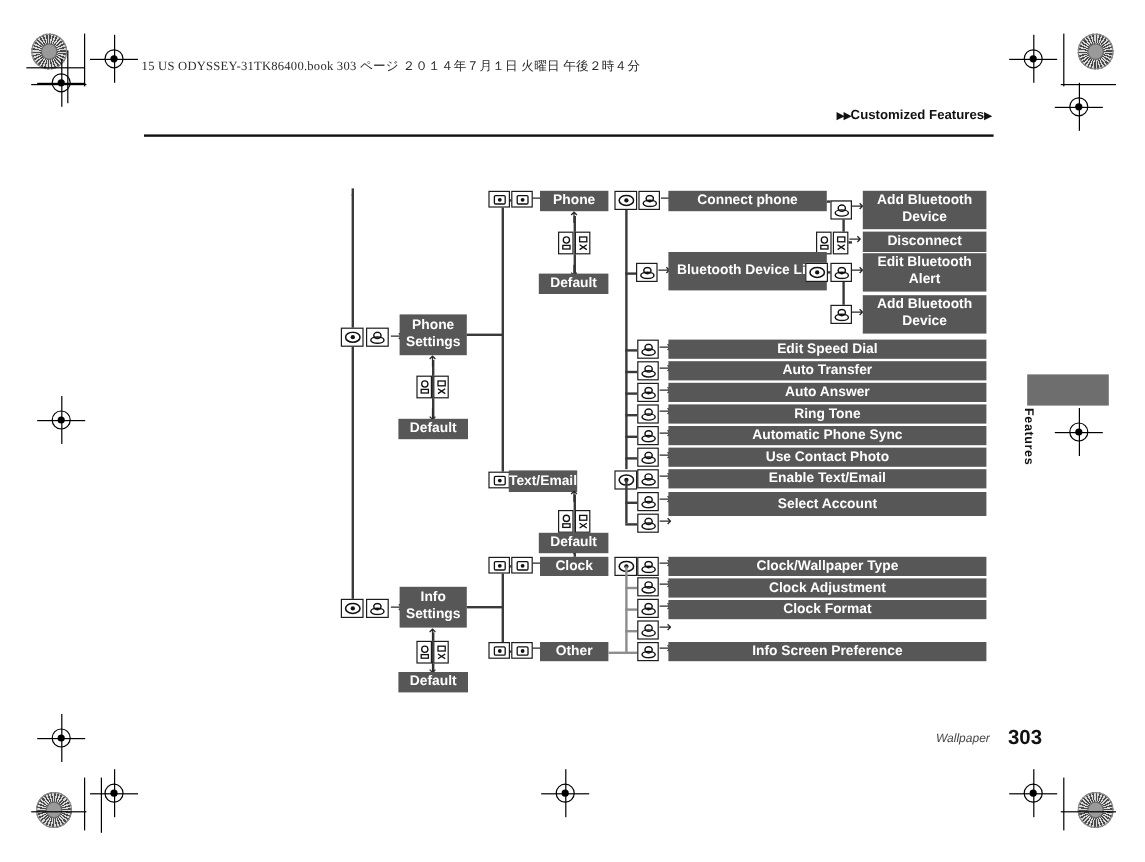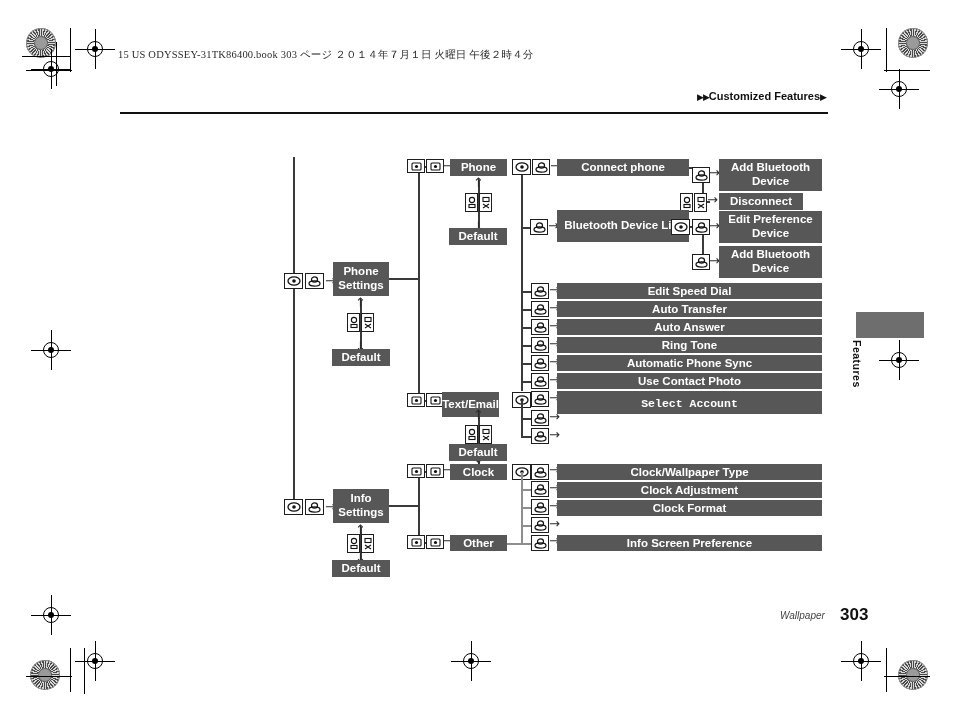--- a/index.html
+++ b/index.html
@@ -257,21 +257,21 @@
         <rect x="1" y="8.5" width="6" height="3" fill="none" stroke="#111" stroke-width="1.1"></rect>
       </svg>
   </div>
   <div class="chip" style="left:694px;top:193px;width:13px;height:19px;">
     <svg width="8" height="13" viewBox="0 0 8 13">
         <rect x="1" y="1.5" width="6" height="4" fill="none" stroke="#111" stroke-width="1.1"></rect>
         <path d="M1 8 L7 12 M7 8 L1 12" stroke="#111" stroke-width="1.1" fill="none"></path>
       </svg>
   </div>
   <div class="arrow" style="left:707px;top:193px;">→</div>
-  <div class="node" style="left:719px;top:193px;width:84px;height:17px;">Disconnect</div>
+  <div class="node" style="left:719px;top:193px;width:103px;height:17px;">Disconnect</div>
 
   <div class="line" style="left:521px;top:227px;width:10px;height:1.5px;"></div>
   <div class="chip" style="left:530px;top:219px;width:18px;height:16px;">
     <svg width="13" height="11" viewBox="0 0 13 11">
         <ellipse cx="6.5" cy="7.5" rx="5.5" ry="2.6" fill="none" stroke="#111" stroke-width="1.2"></ellipse>
         <ellipse cx="6.5" cy="3.5" rx="3" ry="2.6" fill="none" stroke="#111" stroke-width="1.2"></ellipse>
       </svg>
   </div>
   <div class="arrow" style="left:548px;top:219px;">→</div>
   <div class="node two-line" style="left:557px;top:210px;width:132px;height:32px;">Bluetooth Device List</div>
@@ -284,21 +284,21 @@
         <circle cx="7" cy="5" r="1.8" fill="#111"></circle>
       </svg>
   </div>
   <div class="chip" style="left:692px;top:219px;width:18px;height:16px;">
     <svg width="13" height="11" viewBox="0 0 13 11">
         <ellipse cx="6.5" cy="7.5" rx="5.5" ry="2.6" fill="none" stroke="#111" stroke-width="1.2"></ellipse>
         <ellipse cx="6.5" cy="3.5" rx="3" ry="2.6" fill="none" stroke="#111" stroke-width="1.2"></ellipse>
       </svg>
   </div>
   <div class="arrow" style="left:709px;top:219px;">→</div>
-  <div class="node two-line" style="left:719px;top:211px;width:103px;height:32px;">Edit Preference Device</div>
+  <div class="node two-line" style="left:719px;top:211px;width:103px;height:32px;">Edit Bluetooth Alert</div>
 
   <div class="line" style="left:702px;top:261px;width:8px;height:1.5px;"></div>
   <div class="chip" style="left:692px;top:254px;width:18px;height:16px;">
     <svg width="13" height="11" viewBox="0 0 13 11">
         <ellipse cx="6.5" cy="7.5" rx="5.5" ry="2.6" fill="none" stroke="#111" stroke-width="1.2"></ellipse>
         <ellipse cx="6.5" cy="3.5" rx="3" ry="2.6" fill="none" stroke="#111" stroke-width="1.2"></ellipse>
       </svg>
   </div>
   <div class="arrow" style="left:709px;top:254px;">→</div>
   <div class="node two-line" style="left:719px;top:246px;width:103px;height:32px;">Add Bluetooth Device</div>
@@ -370,21 +370,21 @@
         <circle cx="6.5" cy="4.5" r="1.6" fill="#111"></circle>
       </svg>
   </div>
   <div class="chip" style="left:426px;top:393px;width:18px;height:14px;">
     <svg width="13" height="9" viewBox="0 0 13 9">
         <rect x="2" y="1" width="9" height="7" rx="1" fill="none" stroke="#111" stroke-width="1.1"></rect>
         <circle cx="6.5" cy="4.5" r="1.6" fill="#111"></circle>
       </svg>
   </div>
   <div class="arrow" style="left:443px;top:392px;">→</div>
-  <div class="node" style="left:442px;top:392px;width:57px;height:25px;">Text/Email</div>
+  <div class="node" style="left:424px;top:392px;width:57px;height:18px;">Text/Email</div>
 
   <div class="line" style="left:478px;top:412px;width:1.5px;height:52px;"></div>
   <div class="arrow" style="left:473px;top:408px;">↑</div>
   <div class="arrow" style="left:473px;top:452px;">↓</div>
   <div class="chip" style="left:465px;top:425px;width:13px;height:19px;">
     <svg width="8" height="13" viewBox="0 0 8 13">
         <circle cx="4" cy="4" r="2.6" fill="none" stroke="#111" stroke-width="1.1"></circle>
         <rect x="1" y="8.5" width="6" height="3" fill="none" stroke="#111" stroke-width="1.1"></rect>
       </svg>
   </div>
@@ -414,21 +414,21 @@
   <div class="node" style="left:557px;top:391px;width:265px;height:16px;">Enable Text/Email</div>
 
   <div class="line" style="left:521px;top:418px;width:10px;height:1.5px;"></div>
   <div class="chip" style="left:531px;top:410px;width:18px;height:16px;">
     <svg width="13" height="11" viewBox="0 0 13 11">
         <ellipse cx="6.5" cy="7.5" rx="5.5" ry="2.6" fill="none" stroke="#111" stroke-width="1.2"></ellipse>
         <ellipse cx="6.5" cy="3.5" rx="3" ry="2.6" fill="none" stroke="#111" stroke-width="1.2"></ellipse>
       </svg>
   </div>
   <div class="arrow" style="left:549px;top:410px;">→</div>
-  <div class="node" style="left:557px;top:394px;width:265px;height:20px;font-family:Liberation Mono, monospace;">Select Account</div>
+  <div class="node" style="left:557px;top:410px;width:265px;height:20px;">Select Account</div>
 
   <div class="line" style="left:521px;top:436px;width:10px;height:1.5px;"></div>
   <div class="chip" style="left:531px;top:428px;width:18px;height:16px;">
     <svg width="13" height="11" viewBox="0 0 13 11">
         <ellipse cx="6.5" cy="7.5" rx="5.5" ry="2.6" fill="none" stroke="#111" stroke-width="1.2"></ellipse>
         <ellipse cx="6.5" cy="3.5" rx="3" ry="2.6" fill="none" stroke="#111" stroke-width="1.2"></ellipse>
       </svg>
   </div>
   <div class="arrow" style="left:549px;top:428px;">→</div>
 

